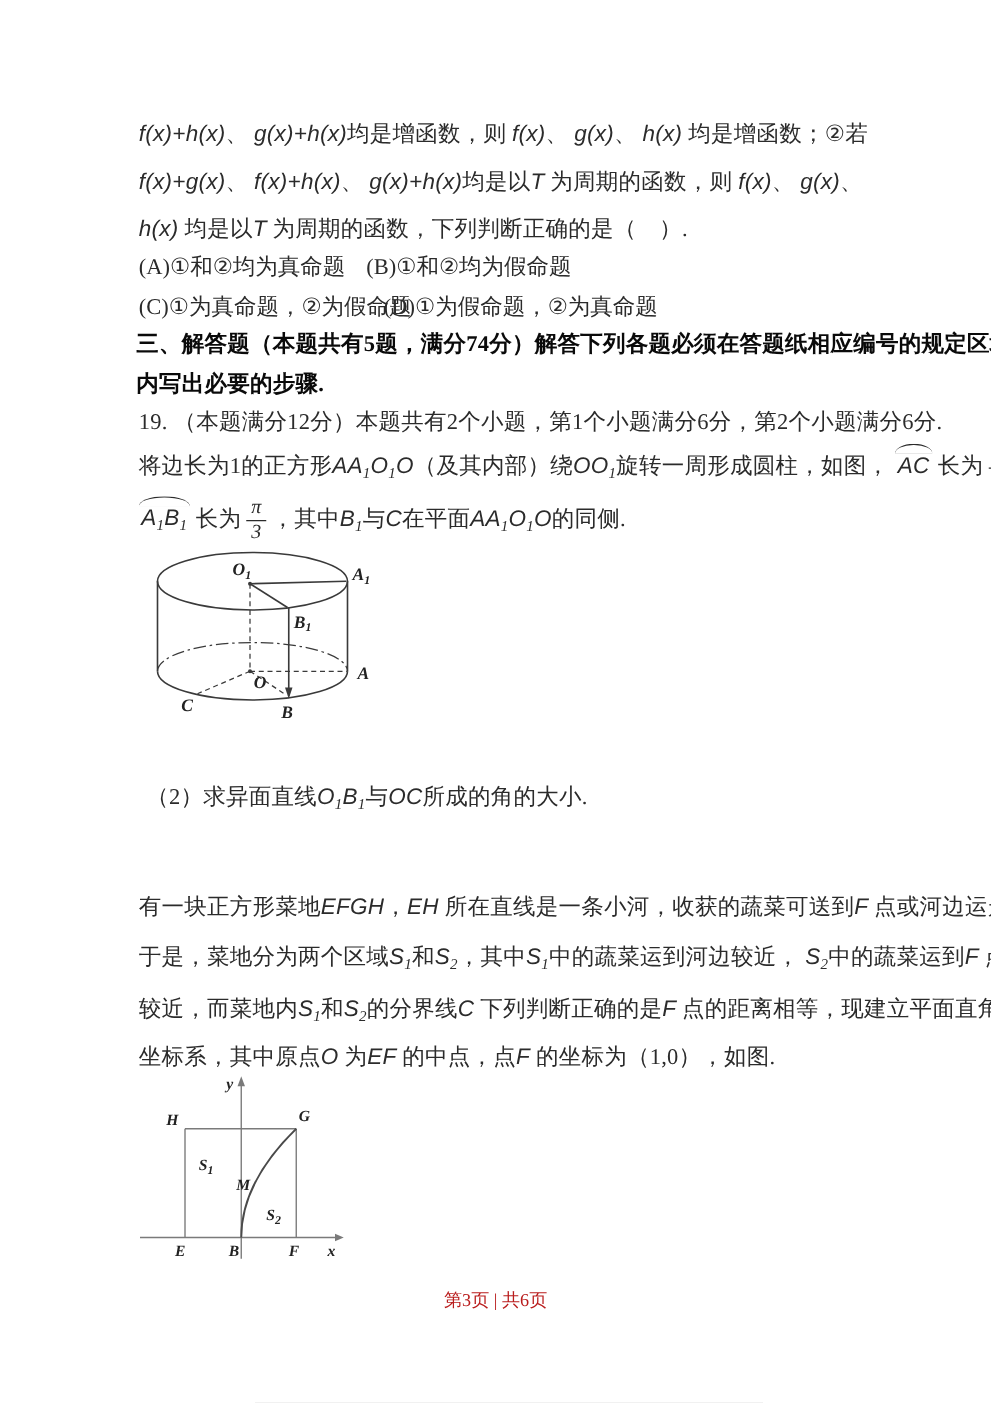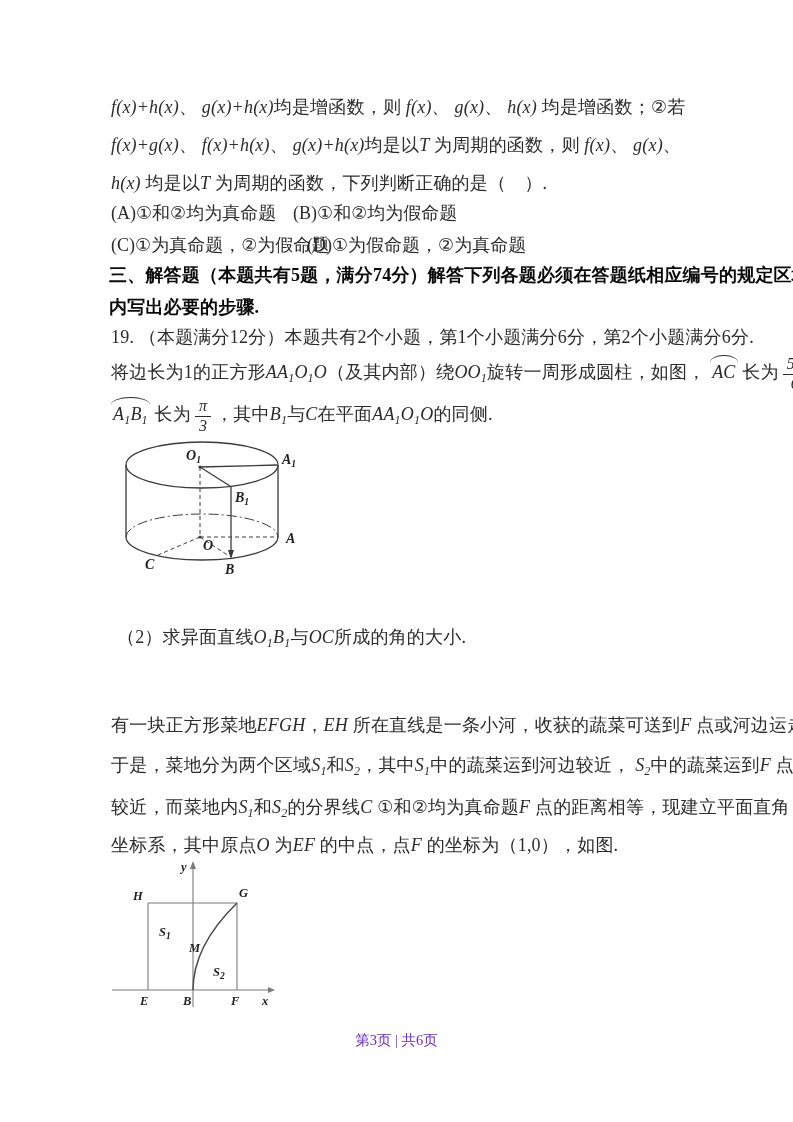--- a/index.html
+++ b/index.html
@@ -6,38 +6,38 @@
   .page{
     position:relative;width:793px;height:1122px;background:#ffffff;
     font-family:"Liberation Serif","DejaVu Serif",serif;
     color:#2b2b2b;overflow:hidden;margin:0 auto;
   }
   .para{
     position:absolute;left:111px;width:600px;font-size:18px;line-height:26px;
     white-space:nowrap;letter-spacing:0.2px;
   }
   .cn{font-family:"Liberation Serif","DejaVu Sans",serif;}
-  .math{font-family:Liberation Serif, serif;font-style:italic;}
+  .math{font-family:Liberation Sans, sans-serif;font-style:italic;}
   sub.msub{font-family:"Liberation Serif","DejaVu Serif",serif;font-style:italic;
     font-size:12px;line-height:0;vertical-align:-4px;}
   .frac{display:inline-flex;flex-direction:column;align-items:center;
     vertical-align:middle;margin:0 4px;line-height:1.05;font-size:16px;
     font-family:"Liberation Serif","DejaVu Serif",serif;font-style:italic;}
   .frac .num{border-bottom:1.4px solid #2b2b2b;padding:0 4px 1px;}
   .frac .den{padding-top:1px;}
   .arc{position:relative;display:inline-block;padding:3px 2px 0;}
   .arc::before{content:"";position:absolute;top:-1px;left:0;right:0;height:7px;
     border-top:1.6px solid #2b2b2b;
     border-radius:50% 50% 0 0 / 100% 100% 0 0;}
   .bold{font-weight:700;color:#0a0a0a;}
   .optrow{position:absolute;left:111px;width:600px;height:26px;font-size:18px;}
   .optrow .opt{position:absolute;top:0;white-space:nowrap;
     font-family:"Liberation Serif","DejaVu Sans",serif;}
   .footer{position:absolute;left:0;top:1031px;width:100%;text-align:center;
-    font-size:14.5px;color:#6d28d9;}
+    font-size:14.5px;color:#b91c1c;}
   svg{position:absolute;overflow:visible;}
   svg text{font-family:"Liberation Serif","DejaVu Serif",serif;font-style:italic;
     font-weight:700;fill:#222;}
   .svgsub{font-size:9.5px;}
 </style>
 </head>
 <body>
 
 <div class="page">
 
@@ -95,21 +95,21 @@
       <text x="176" y="107">A</text>
       <text x="115" y="138">B</text>
       <text x="35" y="133">C</text>
     </g>
   </svg>
 
   <div class="para" style="top:624px;left:117px"><span class="cn">（2）求异面直线</span><span class="math">O</span><sub class="msub">1</sub><span class="math">B</span><sub class="msub">1</sub><span class="cn">与</span><span class="math">OC</span><span class="cn">所成的角的大小.</span></div>
 
   <div class="para" style="top:712px"><span class="cn">有一块正方形菜地</span><span class="math">EFGH</span><span class="cn">，</span><span class="math">EH</span><span class="cn"> 所在直线是一条小河，收获的蔬菜可送到</span><span class="math">F</span><span class="cn"> 点或河边运走.</span></div>
   <div class="para" style="top:752px"><span class="cn">于是，菜地分为两个区域</span><span class="math">S</span><sub class="msub">1</sub><span class="cn">和</span><span class="math">S</span><sub class="msub">2</sub><span class="cn">，其中</span><span class="math">S</span><sub class="msub">1</sub><span class="cn">中的蔬菜运到河边较近， </span><span class="math">S</span><sub class="msub">2</sub><span class="cn">中的蔬菜运到</span><span class="math">F</span><span class="cn"> 点</span></div>
-  <div class="para" style="top:794px"><span class="cn">较近，而菜地内</span><span class="math">S</span><sub class="msub">1</sub><span class="cn">和</span><span class="math">S</span><sub class="msub">2</sub><span class="cn">的分界线</span><span class="math">C</span><span class="cn"> ①和②均为真命题</span><span class="math">F</span><span class="cn"> 点的距离相等，现建立平面直角</span></div>
+  <div class="para" style="top:794px"><span class="cn">较近，而菜地内</span><span class="math">S</span><sub class="msub">1</sub><span class="cn">和</span><span class="math">S</span><sub class="msub">2</sub><span class="cn">的分界线</span><span class="math">C</span><span class="cn"> 下列判断正确的是</span><span class="math">F</span><span class="cn"> 点的距离相等，现建立平面直角</span></div>
   <div class="para" style="top:832px"><span class="cn">坐标系，其中原点</span><span class="math">O</span><span class="cn"> 为</span><span class="math">EF</span><span class="cn"> 的中点，点</span><span class="math">F</span><span class="cn"> 的坐标为（1,0），如图.</span></div>
 
   <svg style="left:105px;top:858px" width="210" height="155" viewBox="0 0 210 155">
     <g stroke="#7a7a7a" stroke-width="1.1" fill="none">
       <line x1="88" y1="9" x2="88" y2="149"></line>
       <line x1="7" y1="132" x2="166" y2="132"></line>
       <line x1="43" y1="45" x2="132" y2="45"></line>
       <line x1="43" y1="45" x2="43" y2="132"></line>
       <line x1="132" y1="45" x2="132" y2="132"></line>
     </g>

